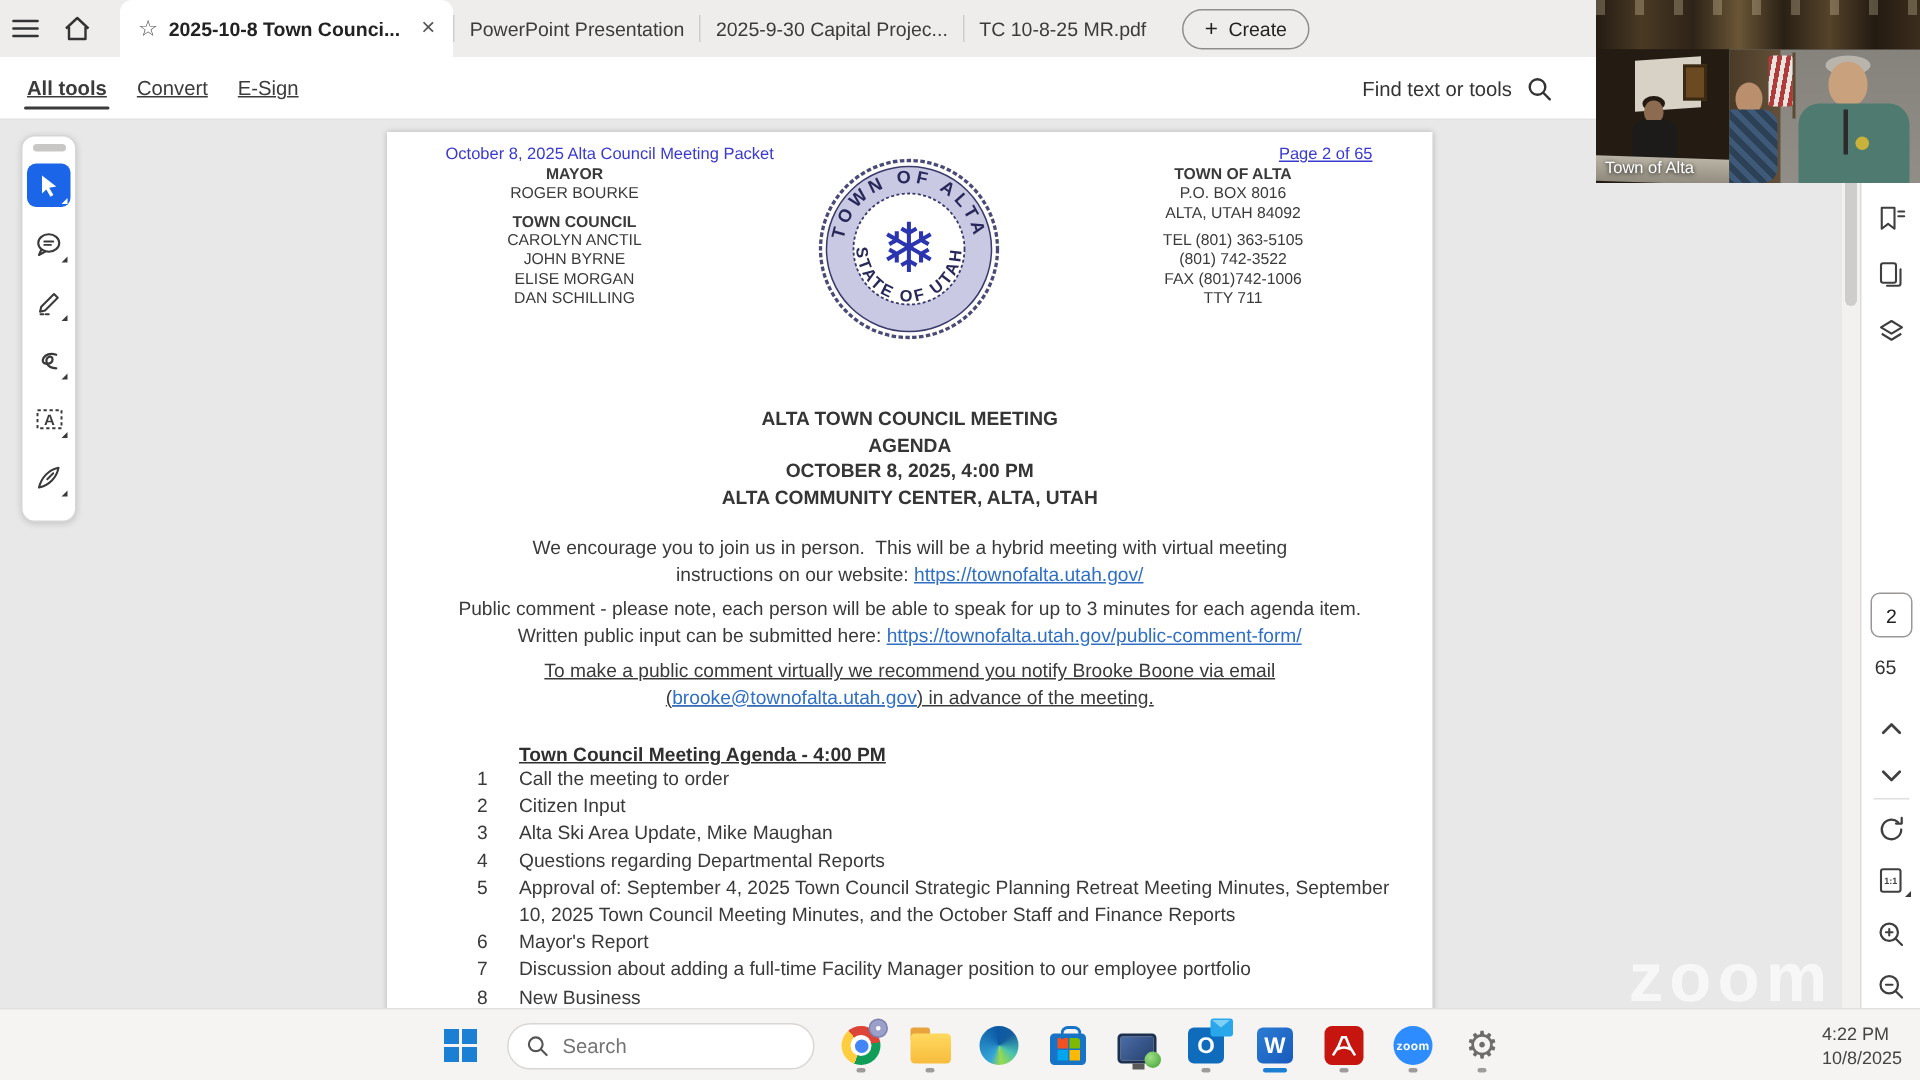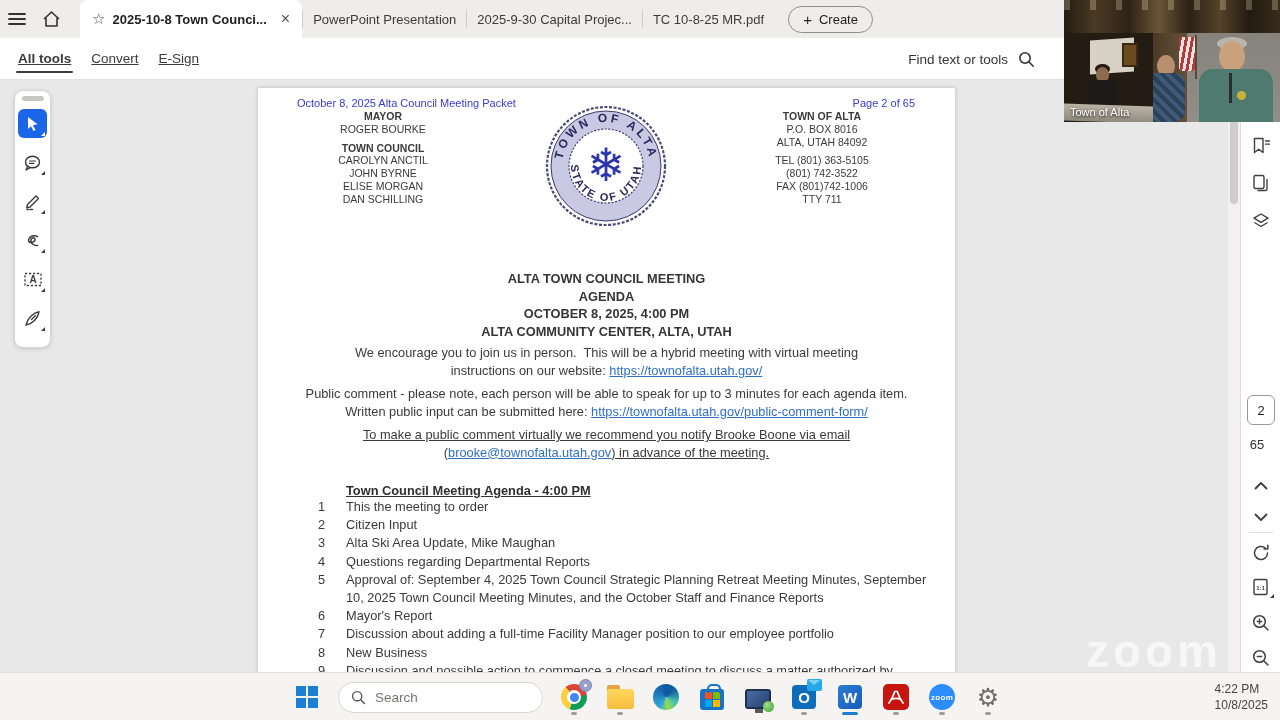--- a/index.html
+++ b/index.html
@@ -31,31 +31,31 @@
   .palette { position:absolute; left:14px; top:10px; width:37px; height:258px; background:#fff; border:1px solid #d8d6d5; border-radius:9px; box-shadow:0 1px 4px rgba(0,0,0,.15); display:flex; flex-direction:column; align-items:center; padding-top:5px; }
   .pal-handle { width:22px; height:5px; background:#c9c7c6; border-radius:3px; margin-bottom:8px; }
   .pal-btn { position:relative; width:29px; height:29px; border-radius:6px; display:flex; align-items:center; justify-content:center; margin-bottom:10px; cursor:pointer; }
   .pal-btn.selected { background:#1b66e8; }
   .pal-btn .corner { position:absolute; right:2px; bottom:2px; width:0; height:0; border-left:4px solid transparent; border-bottom:4px solid #3a3a3a; }
   .pal-btn.selected .corner { border-bottom-color:#fff; }
 
   
   .page { position:absolute; left:258px; top:8px; width:697px; height:700px; background:#ffffff; box-shadow:0 0 4px rgba(0,0,0,.22); color:#3a3a3a; }
   .pkt-link { position:absolute; left:39px; top:9px; font-size:11px; color:#3a3ad0; cursor:pointer; }
-  .page-label { position:absolute; right:40px; top:9px; font-size:11px; color:#3a3ad0; }
+  .page-label { position:absolute; right:40px; top:9px; font-size:11px; color:#3a3ad0;text-decoration:underline; }
   .hdr-left { position:absolute; left:25px; top:22px; width:200px; text-align:center; font-size:10.5px; line-height:12.8px; }
   .hdr-right { position:absolute; left:479px; top:22px; width:170px; text-align:center; font-size:10.5px; line-height:12.8px; }
   .hdr-b { font-weight:bold; }
   .hdr-gap { height:6px; }
   .seal { position:absolute; left:286px; top:16px; width:124px; height:124px; }
   .docbody { position:absolute; left:0; top:182px; width:697px; text-align:center; }
   .title-line { font-size:12.8px; font-weight:bold; line-height:17.5px; color:#353535; }
   .para { margin:0 auto; font-size:12.8px; line-height:17.5px; color:#3a3a3a; }
   .para a { color:#2f6fc4; text-decoration:underline; cursor:pointer; }
-  .p1 { width:540px; margin-top:4px;text-align:center; }
+  .p1 { width:540px; margin-top:16px;text-align:center; }
   .p2 { width:620px; margin-top:6px; }
   .p3 { width:500px; margin-top:6px;text-decoration:underline; }
   .agenda-head { margin:22px 0 0 88px; text-align:left; font-size:12.8px; font-weight:bold; text-decoration:underline; color:#2f2f2f; }
   .agenda-row { display:flex; text-align:left; margin-left:60px; margin-top:0; font-size:12.8px; line-height:18.2px; color:#3a3a3a; }
   .agenda-row .num { width:28px; flex:none; }
   .agenda-row .txt { width:585px; }
 
   
   .wm { position:absolute; right:18px; bottom:-6px; font-size:46px; font-weight:bold; letter-spacing:4px; color:rgba(255,255,255,.65); }
 
@@ -287,21 +287,21 @@
         <p class="para p1"><span>We encourage you to join us in person.&nbsp; This will be a hybrid meeting with virtual meeting instructions on our website: </span><a>https://townofalta.utah.gov/</a></p>
 
         <p class="para p2"><span>Public comment - please note, each person will be able to speak for up to 3 minutes for each agenda item. Written public input can be submitted here: </span><a>https://townofalta.utah.gov/public-comment-form/</a></p>
 
         <p class="para p3"><span>To make a public comment virtually we recommend you notify Brooke Boone via email (</span><a>brooke@townofalta.utah.gov</a><span>) in advance of the meeting.</span></p>
 
         <div class="agenda-head">Town Council Meeting Agenda - 4:00 PM</div>
 
         <div class="agenda-row">
             <span class="num">1</span>
-            <span class="txt">This the meeting to order</span>
+            <span class="txt">Call the meeting to order</span>
           </div>
         <div class="agenda-row">
             <span class="num">2</span>
             <span class="txt">Citizen Input</span>
           </div>
         <div class="agenda-row">
             <span class="num">3</span>
             <span class="txt">Alta Ski Area Update, Mike Maughan</span>
           </div>
         <div class="agenda-row">

